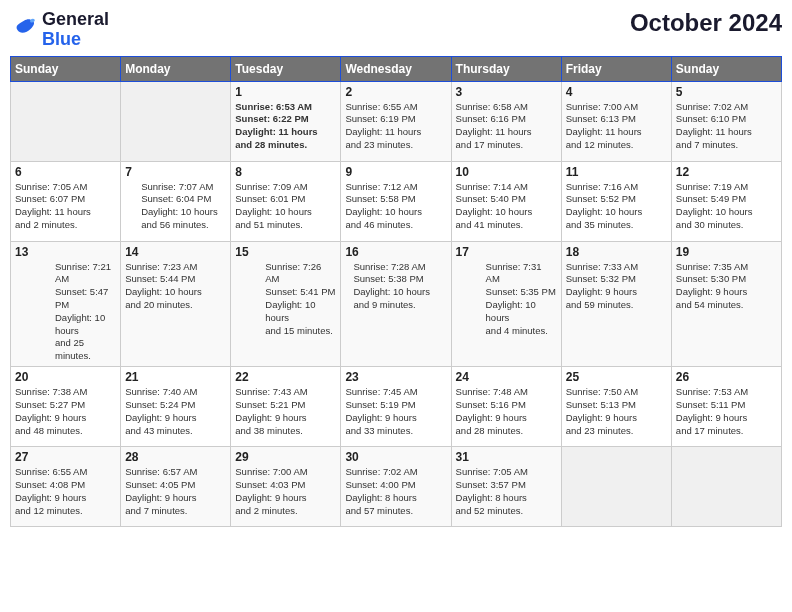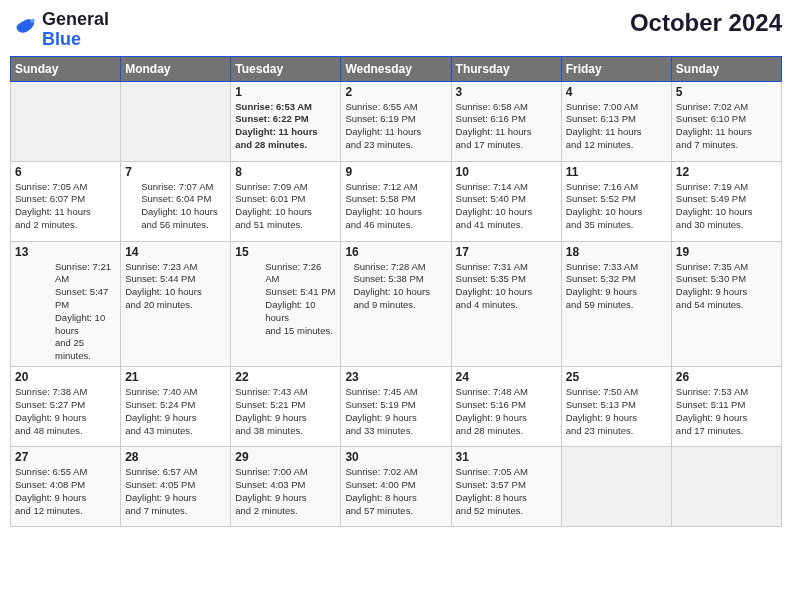--- a/index.html
+++ b/index.html
@@ -238,21 +238,21 @@
         </td>
         <td>
           <span class="day-num">16</span>
           <div class="cell-content" style="white-space: pre-line; margin-left: 8px;">Sunrise: 7:28 AM
 Sunset: 5:38 PM
 Daylight: 10 hours
 and 9 minutes.</div>
         </td>
         <td>
           <span class="day-num">17</span>
-          <div class="cell-content" style="white-space: pre-line;">Sunrise: 7:31 AM
+          <div class="cell-content" style="white-space: pre-line; margin-left: 30px;">Sunrise: 7:31 AM
 Sunset: 5:35 PM
 Daylight: 10 hours
 and 4 minutes.</div>
         </td>
         <td>
           <span class="day-num">18</span>
           <div class="cell-content" style="white-space: pre-line;">Sunrise: 7:33 AM
 Sunset: 5:32 PM
 Daylight: 9 hours
 and 59 minutes.</div>

